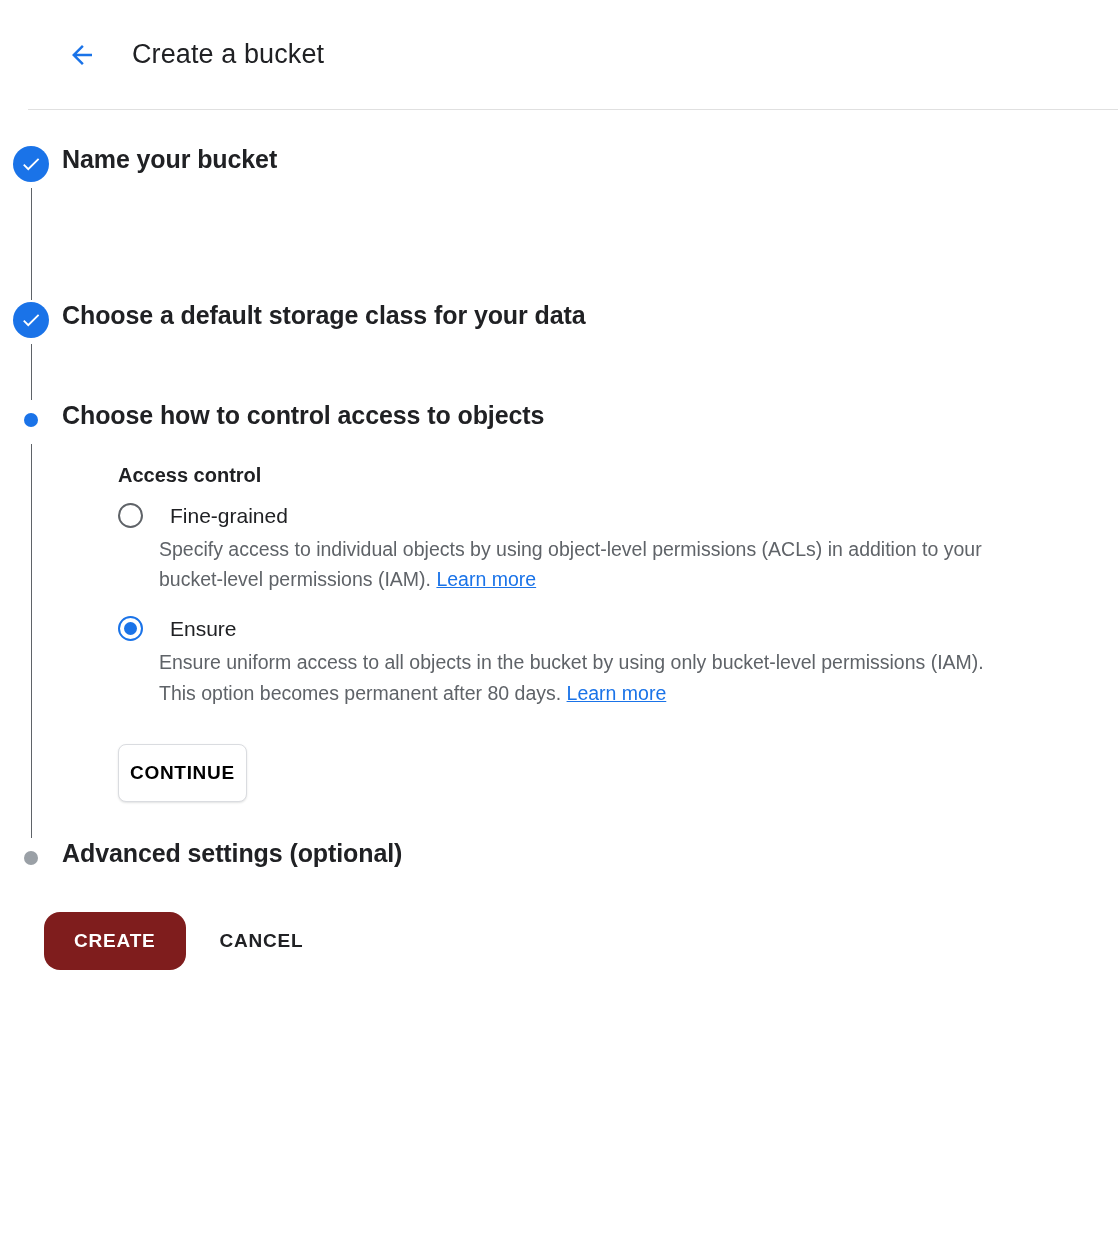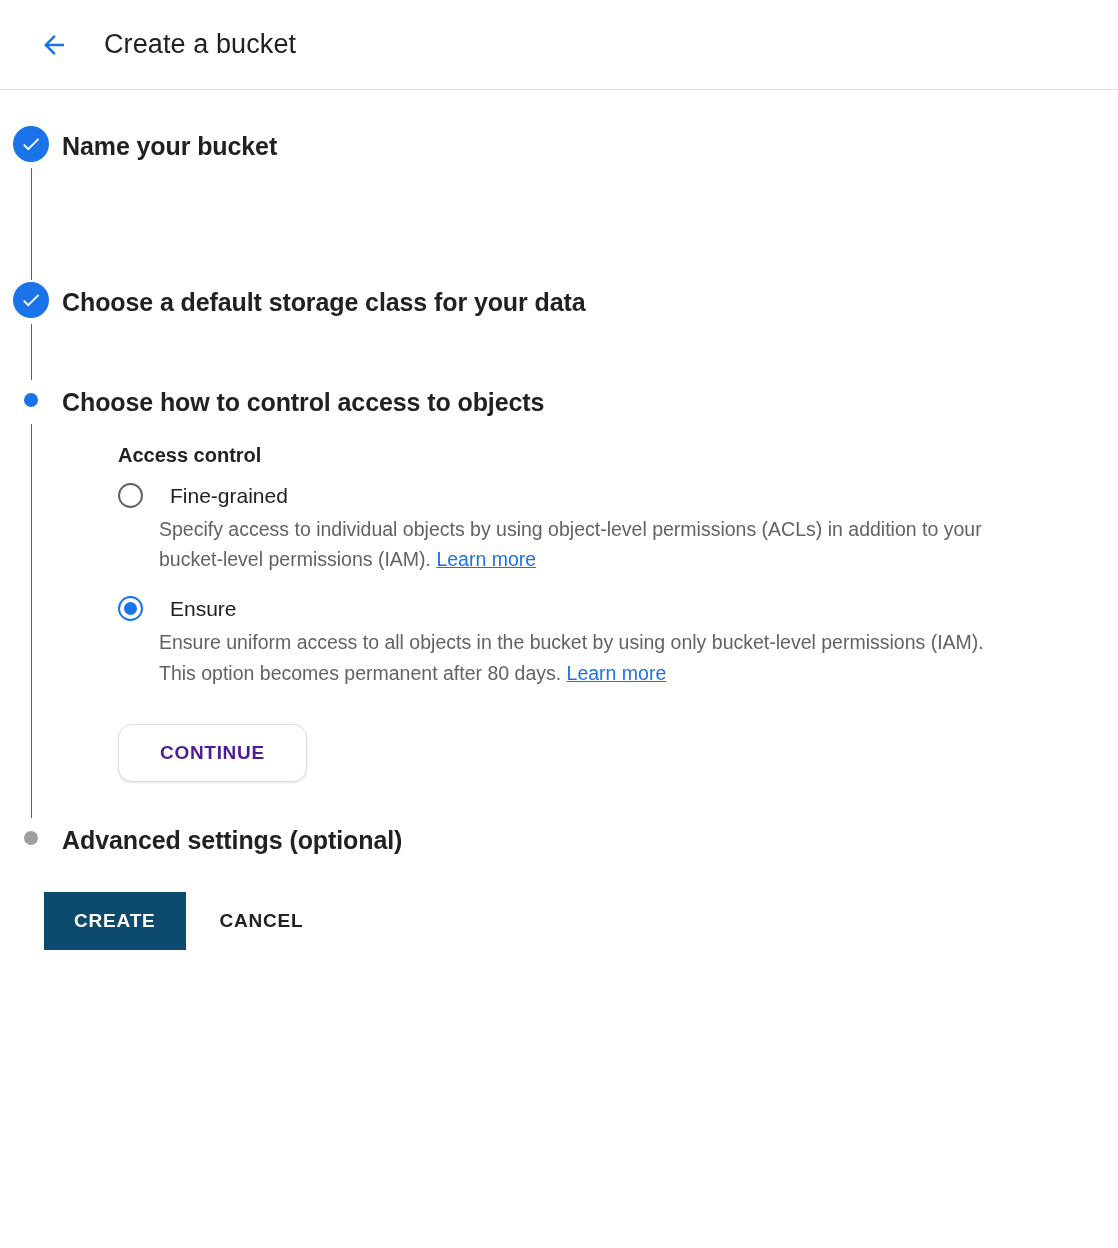--- a/index.html
+++ b/index.html
@@ -7,25 +7,26 @@
     margin: 0; padding: 0;
     width: 1118px; height: 1248px;
     background: #ffffff;
     font-family: "Liberation Sans", sans-serif;
     color: #202124;
   }
   .page { position: relative; width: 1118px; height: 1248px; overflow: hidden; }
 
   
   .header {
-    height: 90px;
+    height: 110px;
     display: flex;
     align-items: center;
     border-bottom: 1px solid #e0e0e0;
     padding-left: 32px;
+    margin-left: 28px;
   }
   .back-btn {
     width: 44px; height: 44px;
     display: flex; align-items: center; justify-content: center;
     cursor: pointer;
     border-radius: 50%;
     flex: 0 0 auto;
   }
   .back-btn svg { display: block; }
   .header-title {
@@ -49,21 +50,20 @@
   .step-marker {
     width: 62px;
     flex: 0 0 62px;
     display: flex;
     justify-content: center;
     padding-top: 2px;
     position: relative;
   }
   .step-row {
     display: flex;
-    align-items: center;
     min-height: 44px;
   }
   .check-icon {
     width: 36px; height: 36px;
     border-radius: 50%;
     background: #1a73e8;
     display: flex; align-items: center; justify-content: center;
   }
   .check-icon svg { display: block; }
   .dot-icon {
@@ -152,42 +152,42 @@
   .radio-desc a {
     color: #1a73e8;
     text-decoration: underline;
   }
 
   .continue-wrap { margin: 36px 0 0 56px; }
   .continue-btn {
     display: inline-block;
     background: #fff;
     border: 1px solid #dadce0;
-    border-radius: 14px;
-    padding: 17px 41px;
+    border-radius: 8px;
+    padding: 17px 11px;
     font-size: 19px;
     font-weight: 700;
     letter-spacing: 0.7px;
-    color: #4c1d95;
+    color: #000000;
     cursor: pointer;
     box-shadow: 0 1px 2px rgba(60,64,67,0.15);
   }
 
   
   .actions {
     display: flex;
     align-items: center;
     gap: 8px;
     padding: 30px 0 0 44px;
   }
   .btn-create {
-    background: #0c4a6e;
+    background: #7f1d1d;
     color: #fff;
     border: none;
-    border-radius: 0;
+    border-radius: 16px;
     padding: 18px 30px;
     font-size: 19px;
     font-weight: 700;
     letter-spacing: 0.8px;
     cursor: pointer;
     font-family: "Liberation Sans", sans-serif;
   }
   .btn-cancel {
     background: transparent;
     color: #202124;

